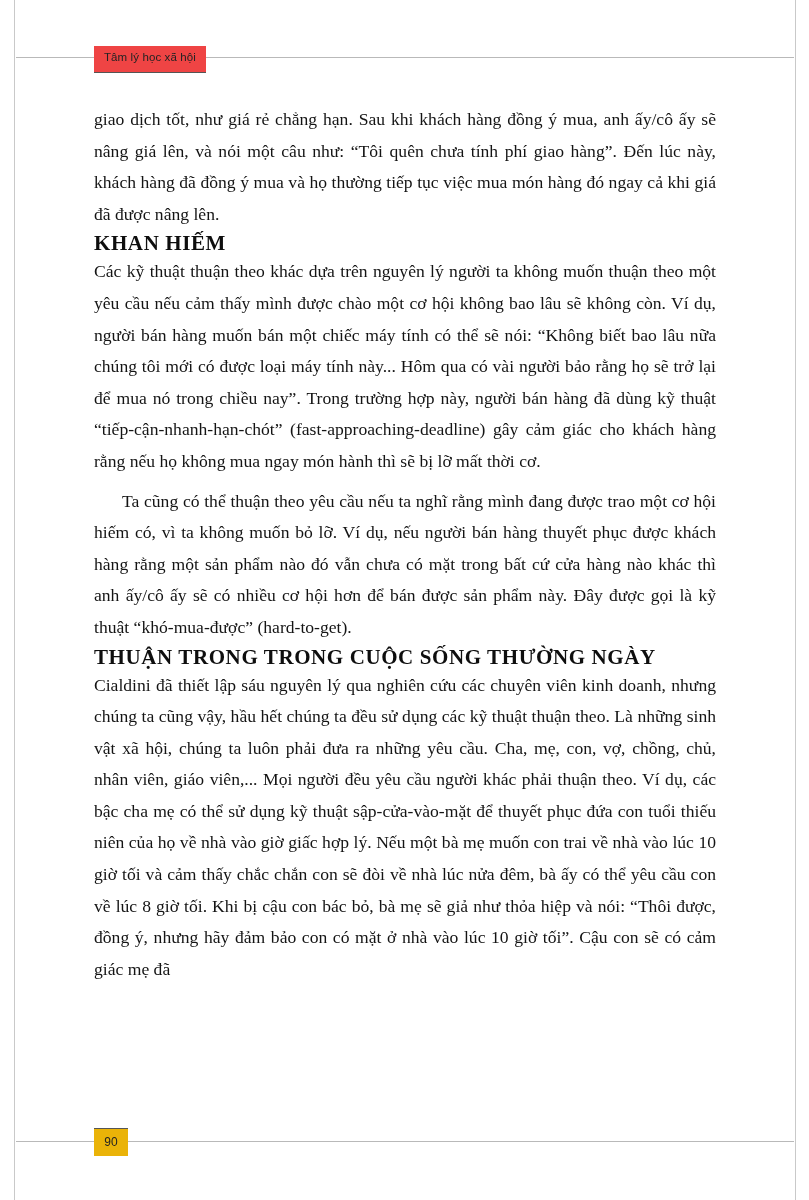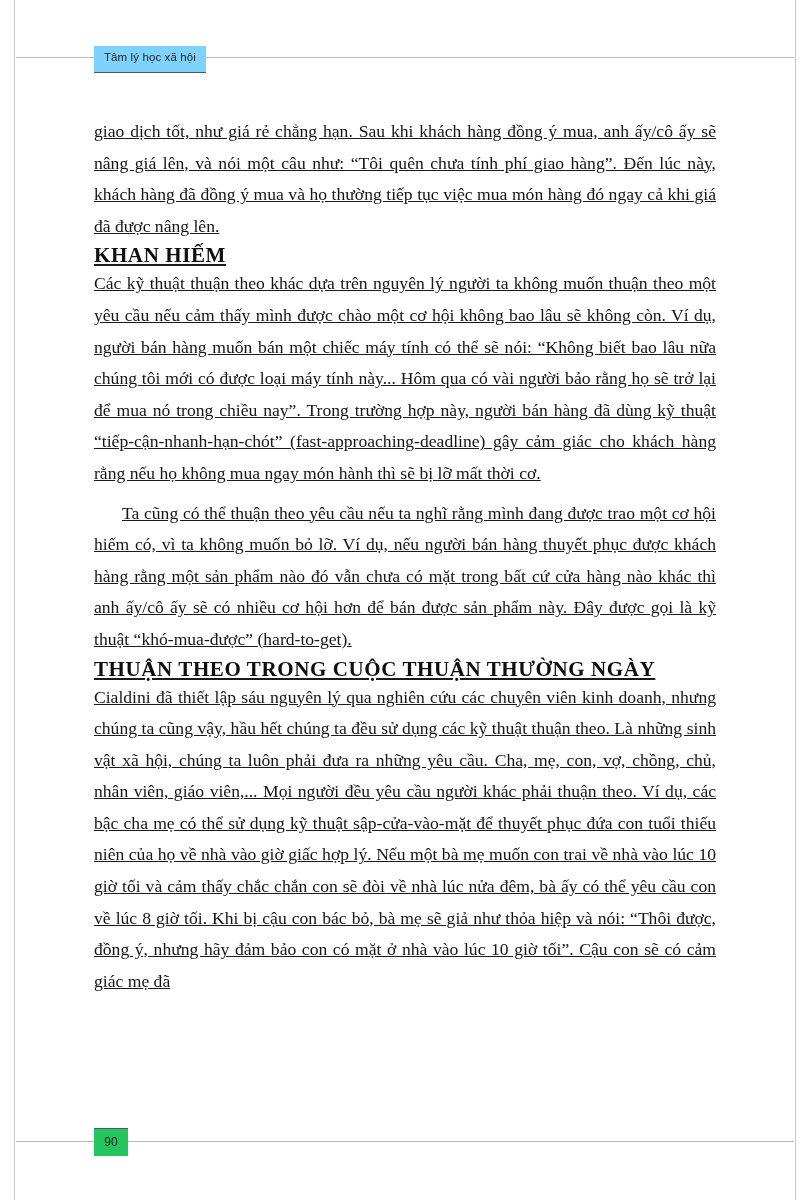--- a/index.html
+++ b/index.html
@@ -55,38 +55,37 @@
     right: 15px;
     top: 11px;
     height: 1px;
     background: #b9b9b9;
   }
   .header-label {
     position: absolute;
     left: 94px;
     top: 0;
     padding: 0 10px 4px 10px;
-    background: #7dd3fc;
+    background: #ef4444;
     font-family: "Liberation Sans", sans-serif;
     font-size: 11.5px;
     letter-spacing: 0.1px;
     color: #232323;
     line-height: 22px;
     white-space: nowrap;
     border-bottom: 1px solid #555;
     box-sizing: border-box;
   }
 
   
   .content {
     position: absolute;
     left: 94px;
-    top: 116px;
+    top: 104px;
     width: 622px;
-    text-decoration: underline;
   }
   p {
     margin: 0;
     font-size: 17.6px;
     line-height: 31.6px;
     text-align: justify;
     text-justify: inter-word;
     color: #141414;
     hyphens: none;
   }
@@ -121,21 +120,21 @@
     top: 13px;
     height: 1px;
     background: #b9b9b9;
   }
   .folio {
     position: absolute;
     left: 94px;
     top: 0;
     min-width: 34px;
     padding: 2px 10px 3px 10px;
-    background: #22c55e;
+    background: #eab308;
     font-family: "Liberation Sans", sans-serif;
     font-size: 12px;
     color: #232323;
     line-height: 22px;
     text-align: center;
     border-top: 1px solid #555;
     box-sizing: border-box;
   }
 </style>
 </head>
@@ -151,21 +150,21 @@
   <div class="content">
 
     <p class="noindent">giao dịch tốt, như giá rẻ chẳng hạn. Sau khi khách hàng đồng ý mua, anh ấy/cô ấy sẽ nâng giá lên, và nói một câu như: “Tôi quên chưa tính phí giao hàng”. Đến lúc này, khách hàng đã đồng ý mua và họ thường tiếp tục việc mua món hàng đó ngay cả khi giá đã được nâng lên.</p>
 
     <h2 class="section sec-gap-1">KHAN HIẾM</h2>
 
     <p class="noindent">Các kỹ thuật thuận theo khác dựa trên nguyên lý người ta không muốn thuận theo một yêu cầu nếu cảm thấy mình được chào một cơ hội không bao lâu sẽ không còn. Ví dụ, người bán hàng muốn bán một chiếc máy tính có thể sẽ nói: “Không biết bao lâu nữa chúng tôi mới có được loại máy tính này... Hôm qua có vài người bảo rằng họ sẽ trở lại để mua nó trong chiều nay”. Trong trường hợp này, người bán hàng đã dùng kỹ thuật “tiếp-cận-nhanh-hạn-chót” (fast-approaching-deadline) gây cảm giác cho khách hàng rằng nếu họ không mua ngay món hành thì sẽ bị lỡ mất thời cơ.</p>
 
     <p class="indent">Ta cũng có thể thuận theo yêu cầu nếu ta nghĩ rằng mình đang được trao một cơ hội hiếm có, vì ta không muốn bỏ lỡ. Ví dụ, nếu người bán hàng thuyết phục được khách hàng rằng một sản phẩm nào đó vẫn chưa có mặt trong bất cứ cửa hàng nào khác thì anh ấy/cô ấy sẽ có nhiều cơ hội hơn để bán được sản phẩm này. Đây được gọi là kỹ thuật “khó-mua-được” (hard-to-get).</p>
 
-    <h2 class="section sec-gap-2">THUẬN THEO TRONG CUỘC THUẬN THƯỜNG NGÀY</h2>
+    <h2 class="section sec-gap-2">THUẬN TRONG TRONG CUỘC SỐNG THƯỜNG NGÀY</h2>
 
     <p class="noindent">Cialdini đã thiết lập sáu nguyên lý qua nghiên cứu các chuyên viên kinh doanh, nhưng chúng ta cũng vậy, hầu hết chúng ta đều sử dụng các kỹ thuật thuận theo. Là những sinh vật xã hội, chúng ta luôn phải đưa ra những yêu cầu. Cha, mẹ, con, vợ, chồng, chủ, nhân viên, giáo viên,... Mọi người đều yêu cầu người khác phải thuận theo. Ví dụ, các bậc cha mẹ có thể sử dụng kỹ thuật sập-cửa-vào-mặt để thuyết phục đứa con tuổi thiếu niên của họ về nhà vào giờ giấc hợp lý. Nếu một bà mẹ muốn con trai về nhà vào lúc 10 giờ tối và cảm thấy chắc chắn con sẽ đòi về nhà lúc nửa đêm, bà ấy có thể yêu cầu con về lúc 8 giờ tối. Khi bị cậu con bác bỏ, bà mẹ sẽ giả như thỏa hiệp và nói: “Thôi được, đồng ý, nhưng hãy đảm bảo con có mặt ở nhà vào lúc 10 giờ tối”. Cậu con sẽ có cảm giác mẹ đã</p>
 
   </div>
 
   <div class="footer">
     <div class="footer-rule"></div>
     <div class="folio">90</div>
   </div>
 

